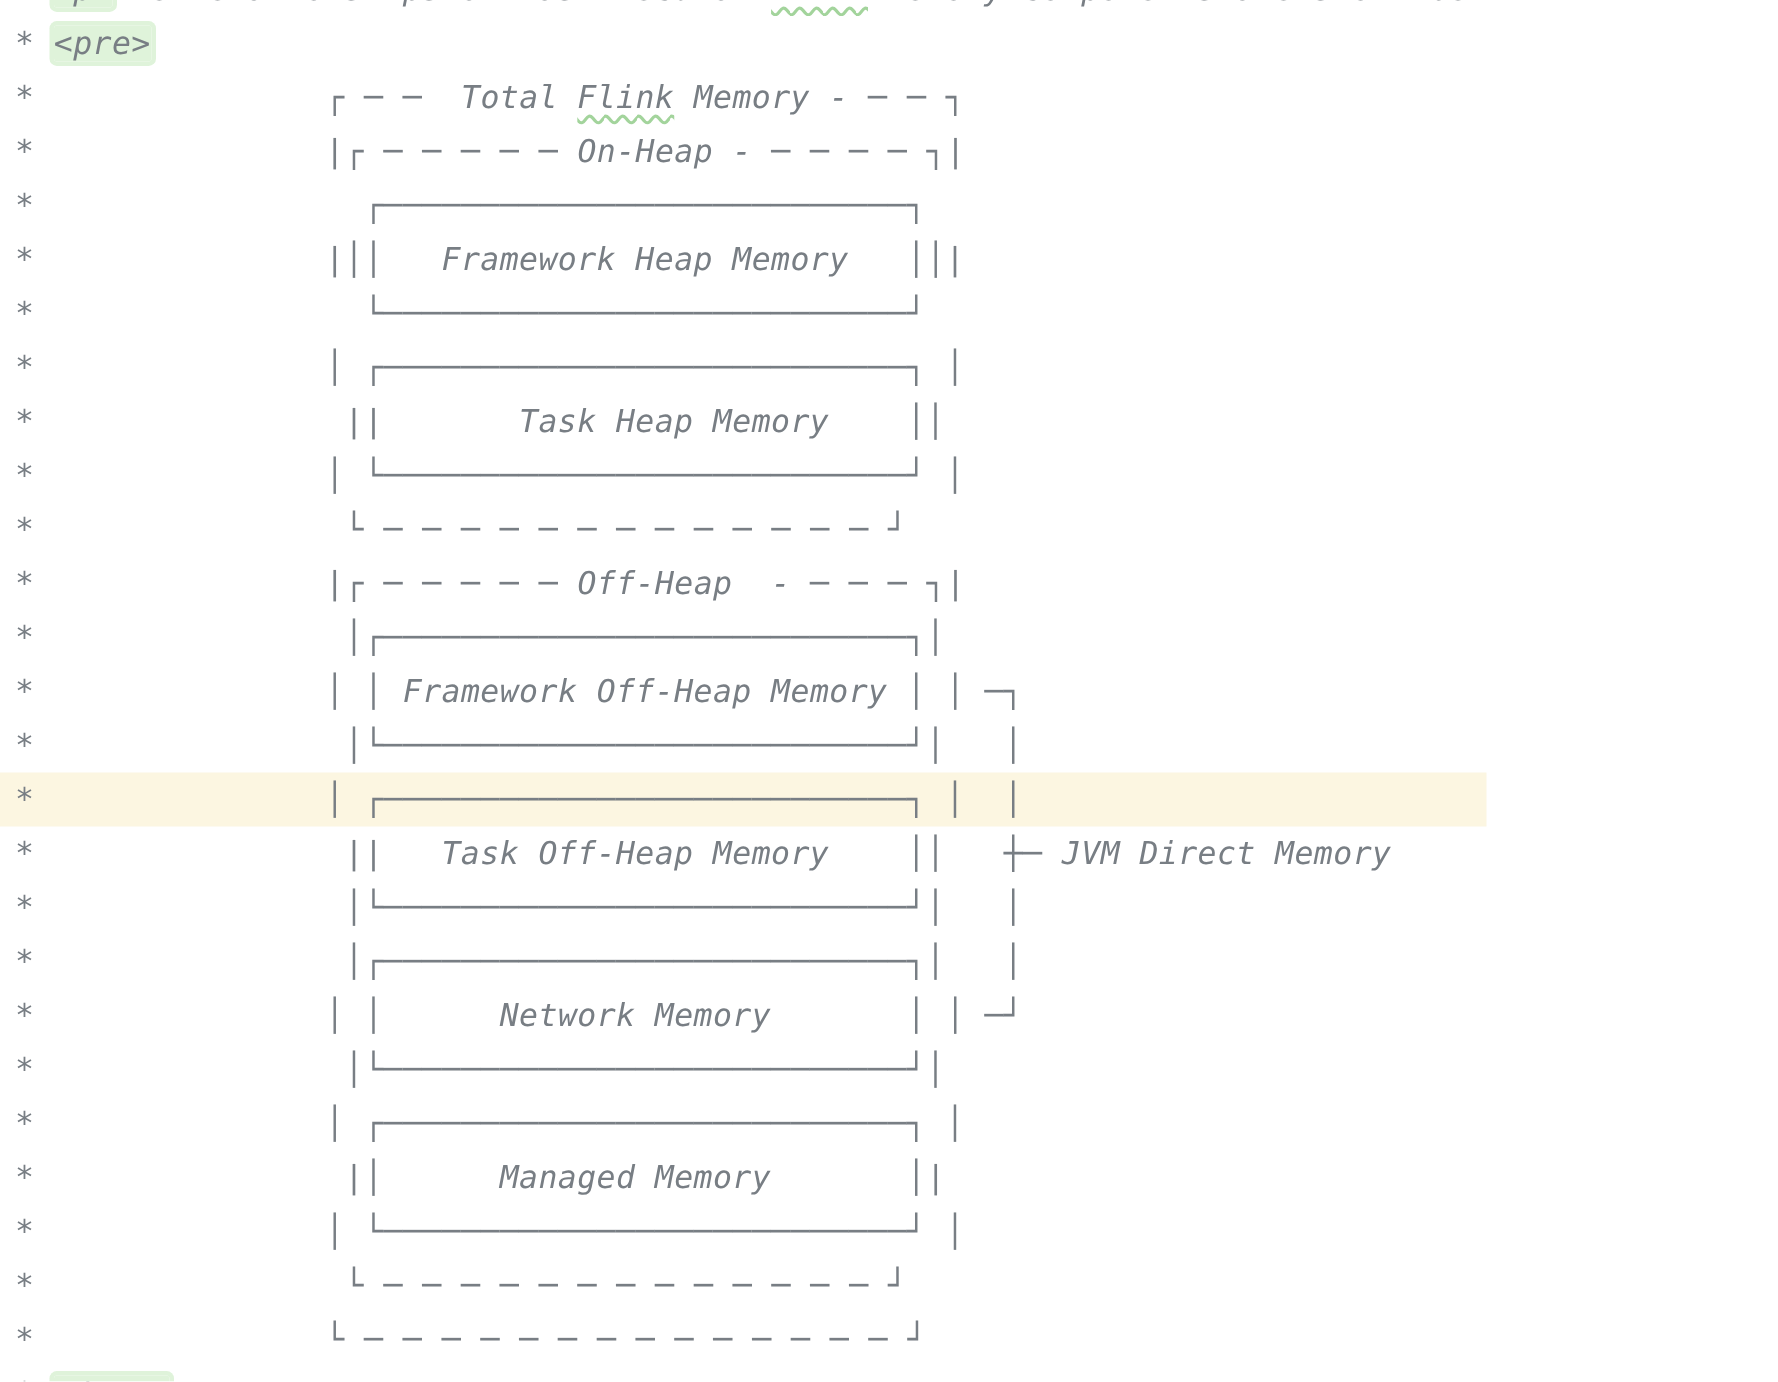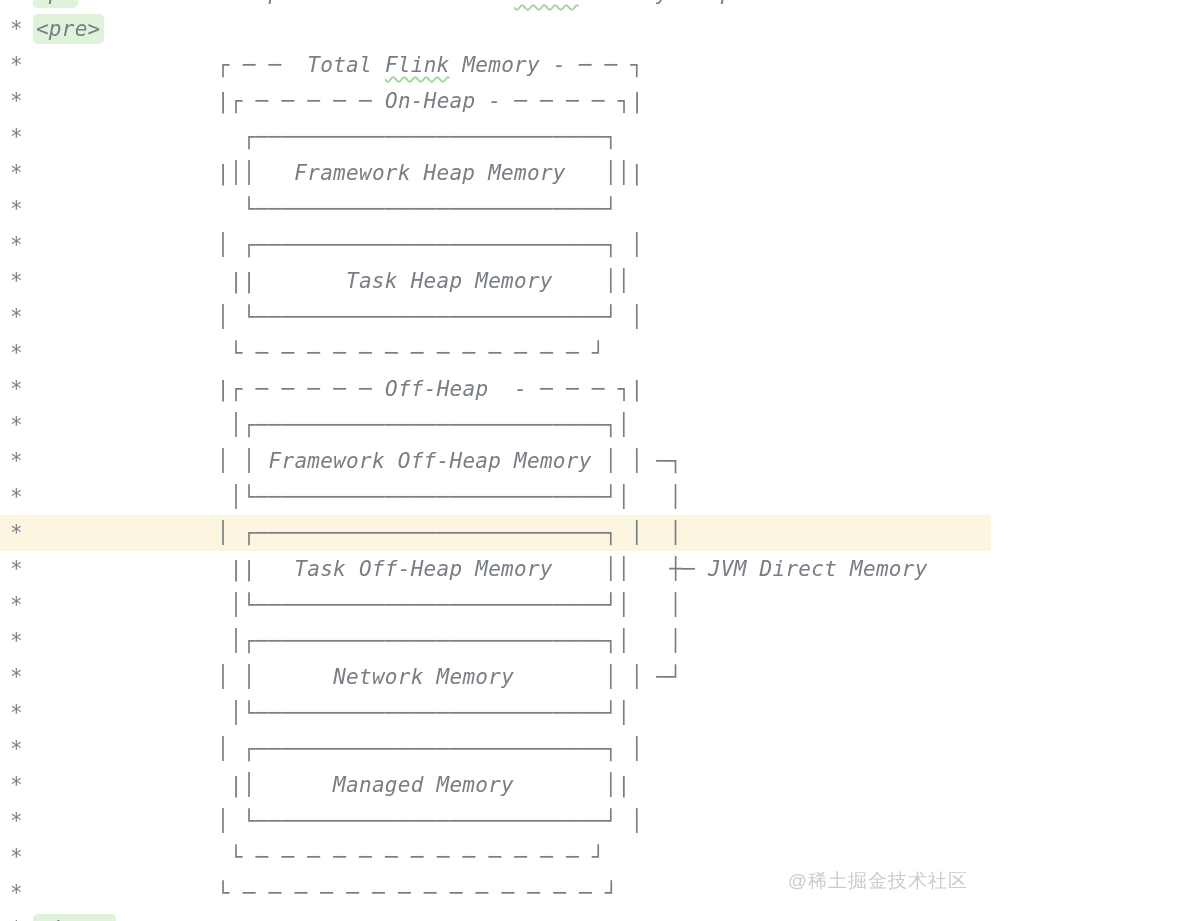--- a/index.html
+++ b/index.html
@@ -63,14 +63,13 @@
     letter-spacing: 1px;
     color: #c9cccf;
     z-index: 2;
   }
 </style>
 </head>
 <body>
 
 <div class="screen">
   <div class="stack" id="stack"><div class="line"><span class="star">*</span><span> </span><span class="tag-hl">&lt;p&gt;</span><span>The relationships of TaskExecutor </span><span class="squig">Flink</span><span> memory components are shown below.</span></div><div class="line"><span class="star">*</span><span> </span><span class="tag-hl">&lt;pre&gt;</span></div><div class="line"><span class="star">*</span><span>               </span><span class="box">┌</span><span> </span><span class="box">─</span><span> </span><span class="box">─</span><span>  Total </span><span class="squig">Flink</span><span> Memory - </span><span class="box">─</span><span> </span><span class="box">─</span><span> </span><span class="box">┐</span></div><div class="line"><span class="star">*</span><span>               |</span><span class="box">┌</span><span> </span><span class="box">─</span><span> </span><span class="box">─</span><span> </span><span class="box">─</span><span> </span><span class="box">─</span><span> </span><span class="box">─</span><span> On-Heap - </span><span class="box">─</span><span> </span><span class="box">─</span><span> </span><span class="box">─</span><span> </span><span class="box">─</span><span> </span><span class="box">┐</span><span>|</span></div><div class="line"><span class="star">*</span><span>                 </span><span class="box">┌───────────────────────────┐</span></div><div class="line"><span class="star">*</span><span>               |</span><span class="box">││</span><span>   Framework Heap Memory   </span><span class="box">││</span><span>|</span></div><div class="line"><span class="star">*</span><span>                 </span><span class="box">└───────────────────────────┘</span></div><div class="line"><span class="star">*</span><span>               </span><span class="box">│</span><span> </span><span class="box">┌───────────────────────────┐</span><span> </span><span class="box">│</span></div><div class="line"><span class="star">*</span><span>                ||       Task Heap Memory    </span><span class="box">││</span></div><div class="line"><span class="star">*</span><span>               </span><span class="box">│</span><span> </span><span class="box">└───────────────────────────┘</span><span> </span><span class="box">│</span></div><div class="line"><span class="star">*</span><span>                </span><span class="box">└</span><span> </span><span class="box">─</span><span> </span><span class="box">─</span><span> </span><span class="box">─</span><span> </span><span class="box">─</span><span> </span><span class="box">─</span><span> </span><span class="box">─</span><span> </span><span class="box">─</span><span> </span><span class="box">─</span><span> </span><span class="box">─</span><span> </span><span class="box">─</span><span> </span><span class="box">─</span><span> </span><span class="box">─</span><span> </span><span class="box">─</span><span> </span><span class="box">┘</span></div><div class="line"><span class="star">*</span><span>               |</span><span class="box">┌</span><span> </span><span class="box">─</span><span> </span><span class="box">─</span><span> </span><span class="box">─</span><span> </span><span class="box">─</span><span> </span><span class="box">─</span><span> Off-Heap  - </span><span class="box">─</span><span> </span><span class="box">─</span><span> </span><span class="box">─</span><span> </span><span class="box">┐</span><span>|</span></div><div class="line"><span class="star">*</span><span>                </span><span class="box">│┌───────────────────────────┐│</span></div><div class="line"><span class="star">*</span><span>               </span><span class="box">│</span><span> </span><span class="box">│</span><span> Framework Off-Heap Memory </span><span class="box">│</span><span> </span><span class="box">│</span><span> </span><span class="box">─┐</span></div><div class="line"><span class="star">*</span><span>                </span><span class="box">│└───────────────────────────┘│</span><span>   </span><span class="box">│</span></div><div class="line current"><span class="star">*</span><span>               </span><span class="box">│</span><span> </span><span class="box">┌───────────────────────────┐</span><span> </span><span class="box">│</span><span>  </span><span class="box">│</span></div><div class="line"><span class="star">*</span><span>                ||   Task Off-Heap Memory    </span><span class="box">││</span><span>   </span><span class="box">┼─</span><span> JVM Direct Memory</span></div><div class="line"><span class="star">*</span><span>                </span><span class="box">│└───────────────────────────┘│</span><span>   </span><span class="box">│</span></div><div class="line"><span class="star">*</span><span>                </span><span class="box">│┌───────────────────────────┐│</span><span>   </span><span class="box">│</span></div><div class="line"><span class="star">*</span><span>               </span><span class="box">│</span><span> </span><span class="box">│</span><span>      Network Memory       </span><span class="box">│</span><span> </span><span class="box">│</span><span> </span><span class="box">─┘</span></div><div class="line"><span class="star">*</span><span>                </span><span class="box">│└───────────────────────────┘│</span></div><div class="line"><span class="star">*</span><span>               </span><span class="box">│</span><span> </span><span class="box">┌───────────────────────────┐</span><span> </span><span class="box">│</span></div><div class="line"><span class="star">*</span><span>                |</span><span class="box">│</span><span>      Managed Memory       </span><span class="box">│</span><span>|</span></div><div class="line"><span class="star">*</span><span>               </span><span class="box">│</span><span> </span><span class="box">└───────────────────────────┘</span><span> </span><span class="box">│</span></div><div class="line"><span class="star">*</span><span>                </span><span class="box">└</span><span> </span><span class="box">─</span><span> </span><span class="box">─</span><span> </span><span class="box">─</span><span> </span><span class="box">─</span><span> </span><span class="box">─</span><span> </span><span class="box">─</span><span> </span><span class="box">─</span><span> </span><span class="box">─</span><span> </span><span class="box">─</span><span> </span><span class="box">─</span><span> </span><span class="box">─</span><span> </span><span class="box">─</span><span> </span><span class="box">─</span><span> </span><span class="box">┘</span></div><div class="line"><span class="star">*</span><span>               </span><span class="box">└</span><span> </span><span class="box">─</span><span> </span><span class="box">─</span><span> </span><span class="box">─</span><span> </span><span class="box">─</span><span> </span><span class="box">─</span><span> </span><span class="box">─</span><span> </span><span class="box">─</span><span> </span><span class="box">─</span><span> </span><span class="box">─</span><span> </span><span class="box">─</span><span> </span><span class="box">─</span><span> </span><span class="box">─</span><span> </span><span class="box">─</span><span> </span><span class="box">─</span><span> </span><span class="box">┘</span></div><div class="line"><span class="star">*</span><span> </span><span class="tag-hl">&lt;/pre&gt;</span></div></div>
-  <div class="watermark">@稀土掘金技术社区</div>
 </div>
 
 </body></html>

